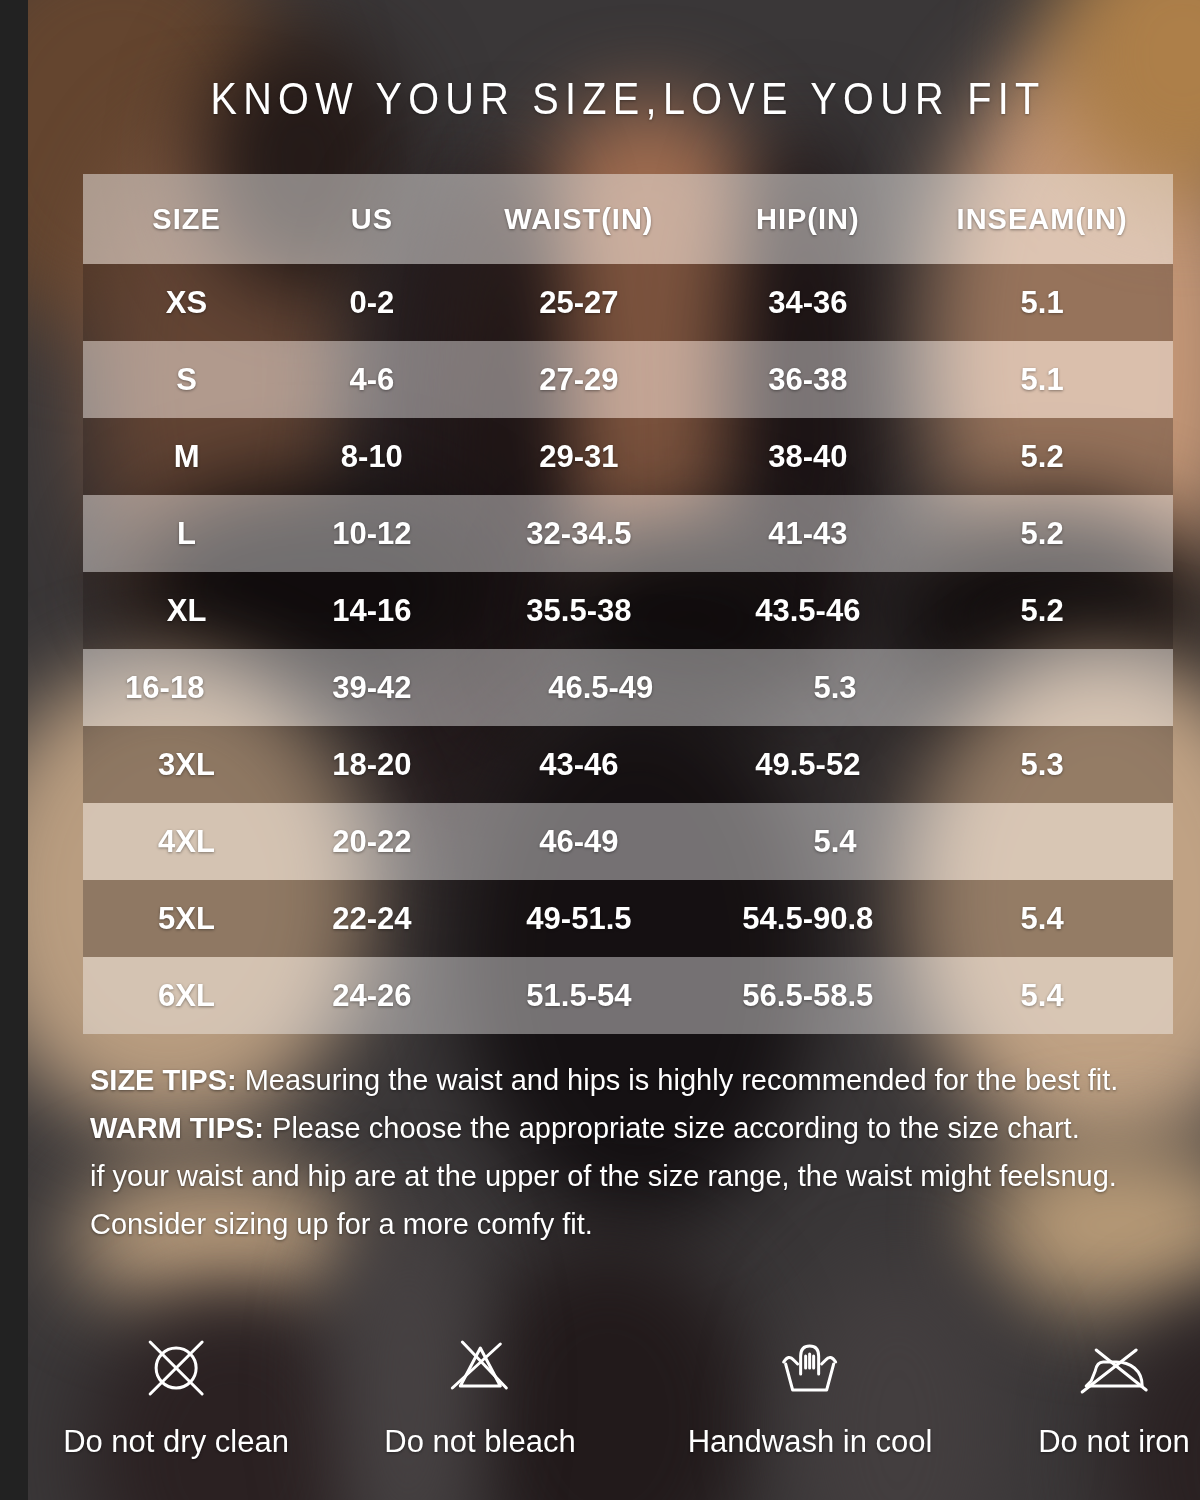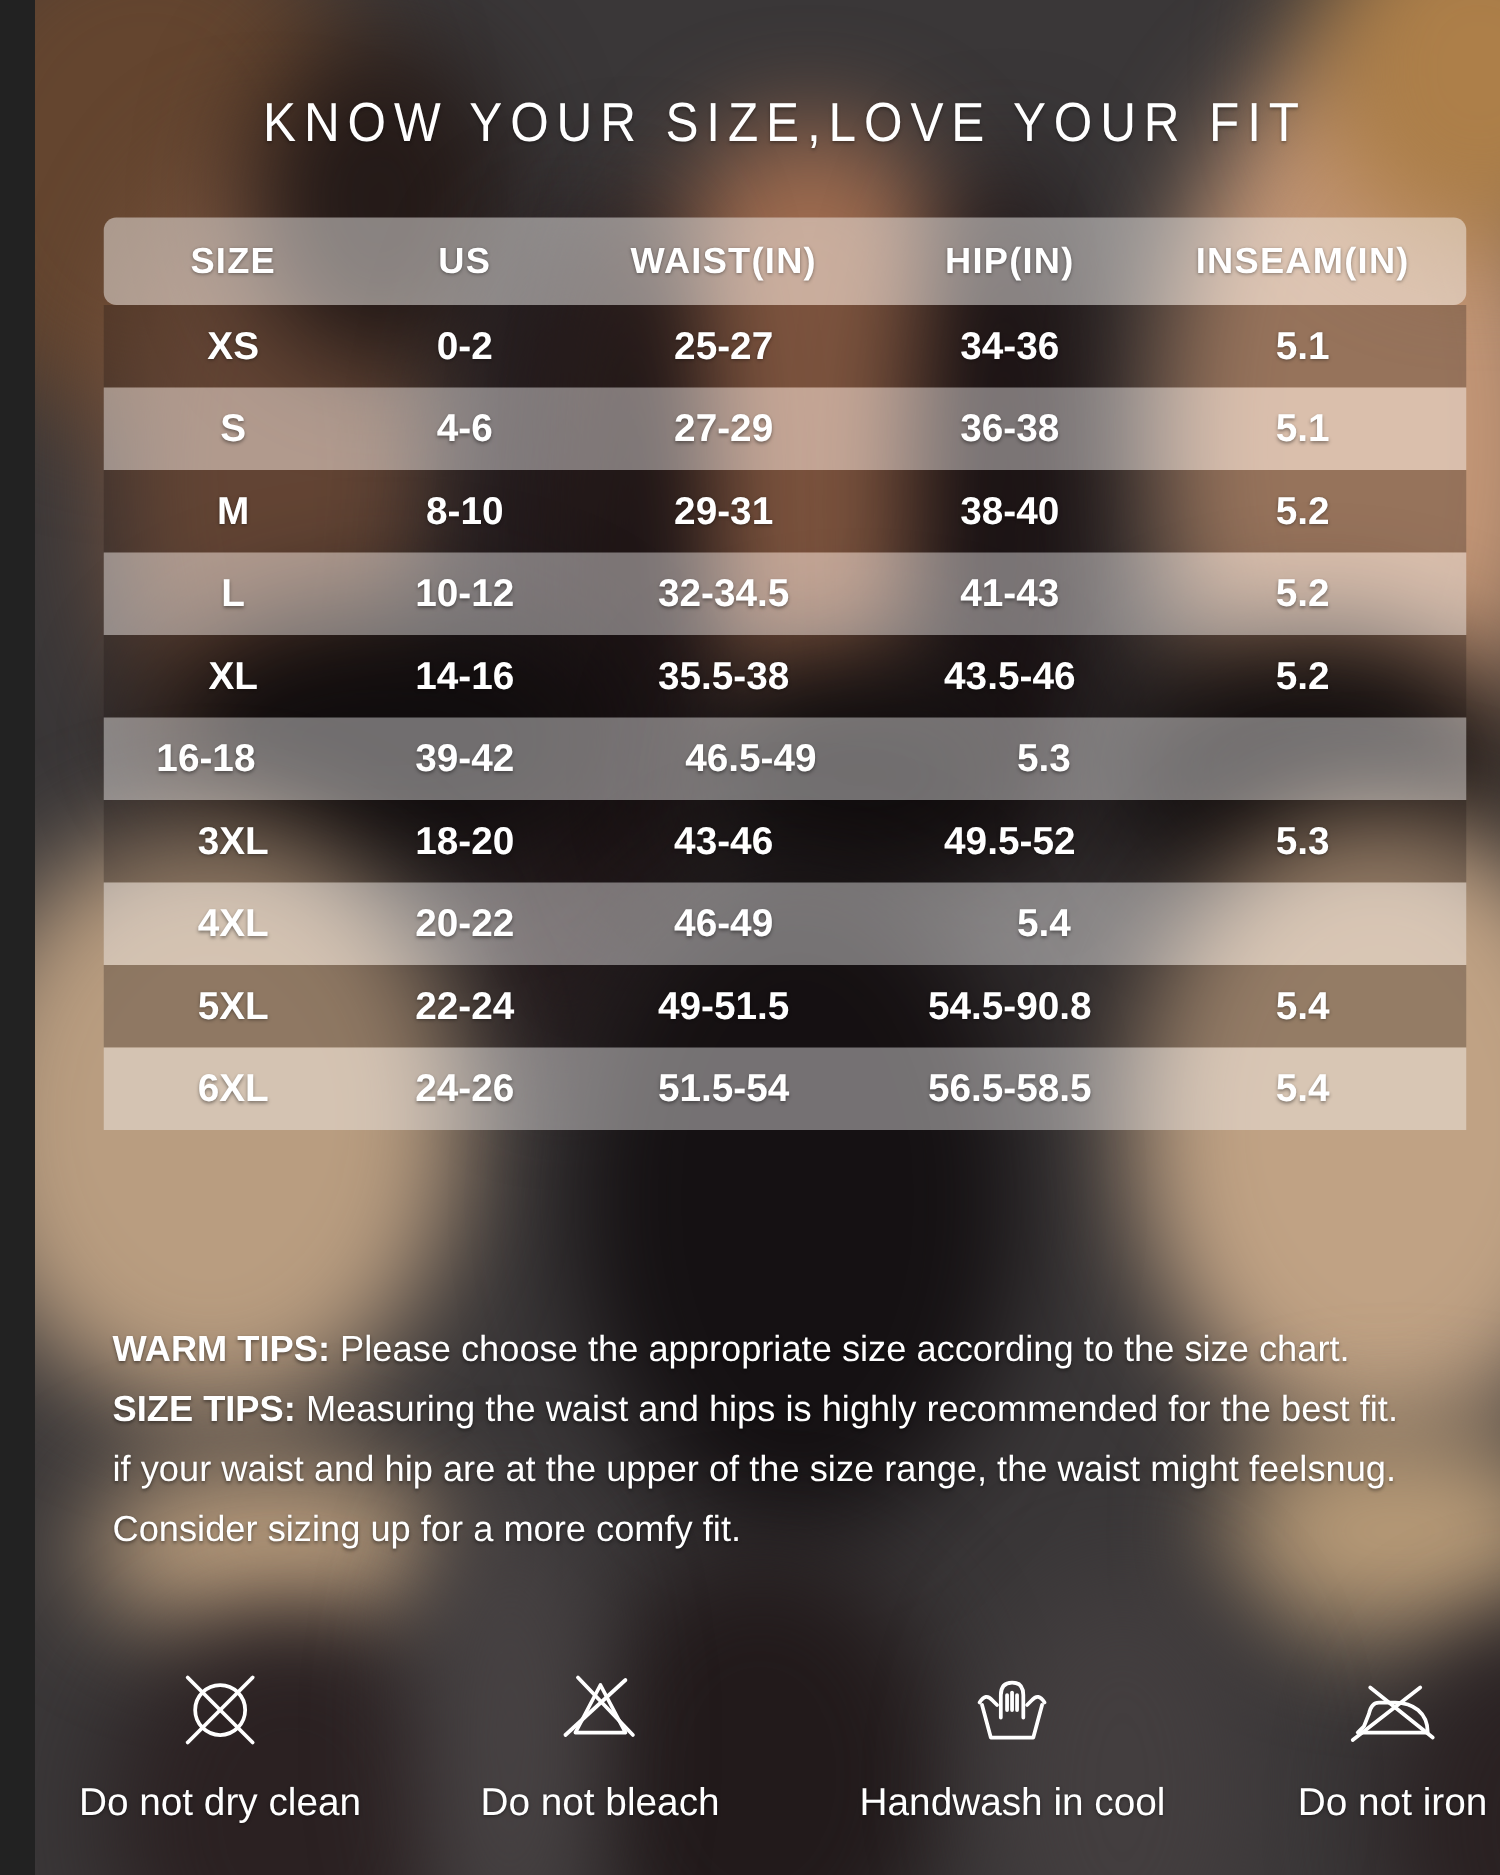--- a/index.html
+++ b/index.html
@@ -18,22 +18,22 @@
   .title {
     position:absolute; top:74px; left:0; width:100%;
     text-align:center; color:#ffffff; font-weight:400;
     font-size:44px; letter-spacing:7px;
     transform:scaleX(0.9); transform-origin:center;
     text-shadow:0 1px 3px rgba(0,0,0,0.35);
     white-space:nowrap;
   }
 
   .size-table { position:absolute; left:55px; top:174px; width:1090px; }
-  .trow { display:flex; align-items:center; height:66px; }
-  .trow.header { height:70px; background:rgba(250,248,247,0.47);border-radius:10px; }
+  .trow { display:flex; align-items:center; height:77px; }
+  .trow.header { height:90px; background:rgba(250,248,247,0.47); }
   .trow.light  { background:rgba(250,248,247,0.42); }
   .trow.dark   { background:rgba(22,16,14,0.26); }
   .cell {
     text-align:center; color:#ffffff; font-weight:700; font-size:31px;
     text-shadow:0 1px 3px rgba(0,0,0,0.40);
   }
   .trow.header .cell { font-size:29px; letter-spacing:1px; }
   .c0 { width:19%; } .c1 { width:15%; } .c2 { width:23%; } .c3 { width:19%; } .c4 { width:24%; }
 
   .tips {
@@ -155,22 +155,22 @@
       <div class="trow light">
         <div class="cell c0">6XL</div>
         <div class="cell c1">24-26</div>
         <div class="cell c2">51.5-54</div>
         <div class="cell c3">56.5-58.5</div>
         <div class="cell c4">5.4</div>
       </div>
     </div>
 
     <div class="tips">
+      <p><span class="bold">SIZE TIPS:</span> <span>Measuring the waist and hips is highly recommended for the best fit.</span></p>
       <p><span class="bold">WARM TIPS:</span> <span>Please choose the appropriate size according to the size chart.</span></p>
-      <p><span class="bold">SIZE TIPS:</span> <span>Measuring the waist and hips is highly recommended for the best fit.</span></p>
       <p>if your waist and hip are at the upper of the size range, the waist might feelsnug.</p>
       <p>Consider sizing up for a more comfy fit.</p>
     </div>
 
     <div class="care-item ci-1">
       <svg width="80" height="80" viewBox="0 0 80 80" fill="none" stroke="#ffffff" stroke-width="3" stroke-linecap="round">
         <circle cx="40" cy="38" r="20"></circle>
         <line x1="14" y1="12" x2="66" y2="64"></line>
         <line x1="66" y1="12" x2="14" y2="64"></line>
       </svg>

